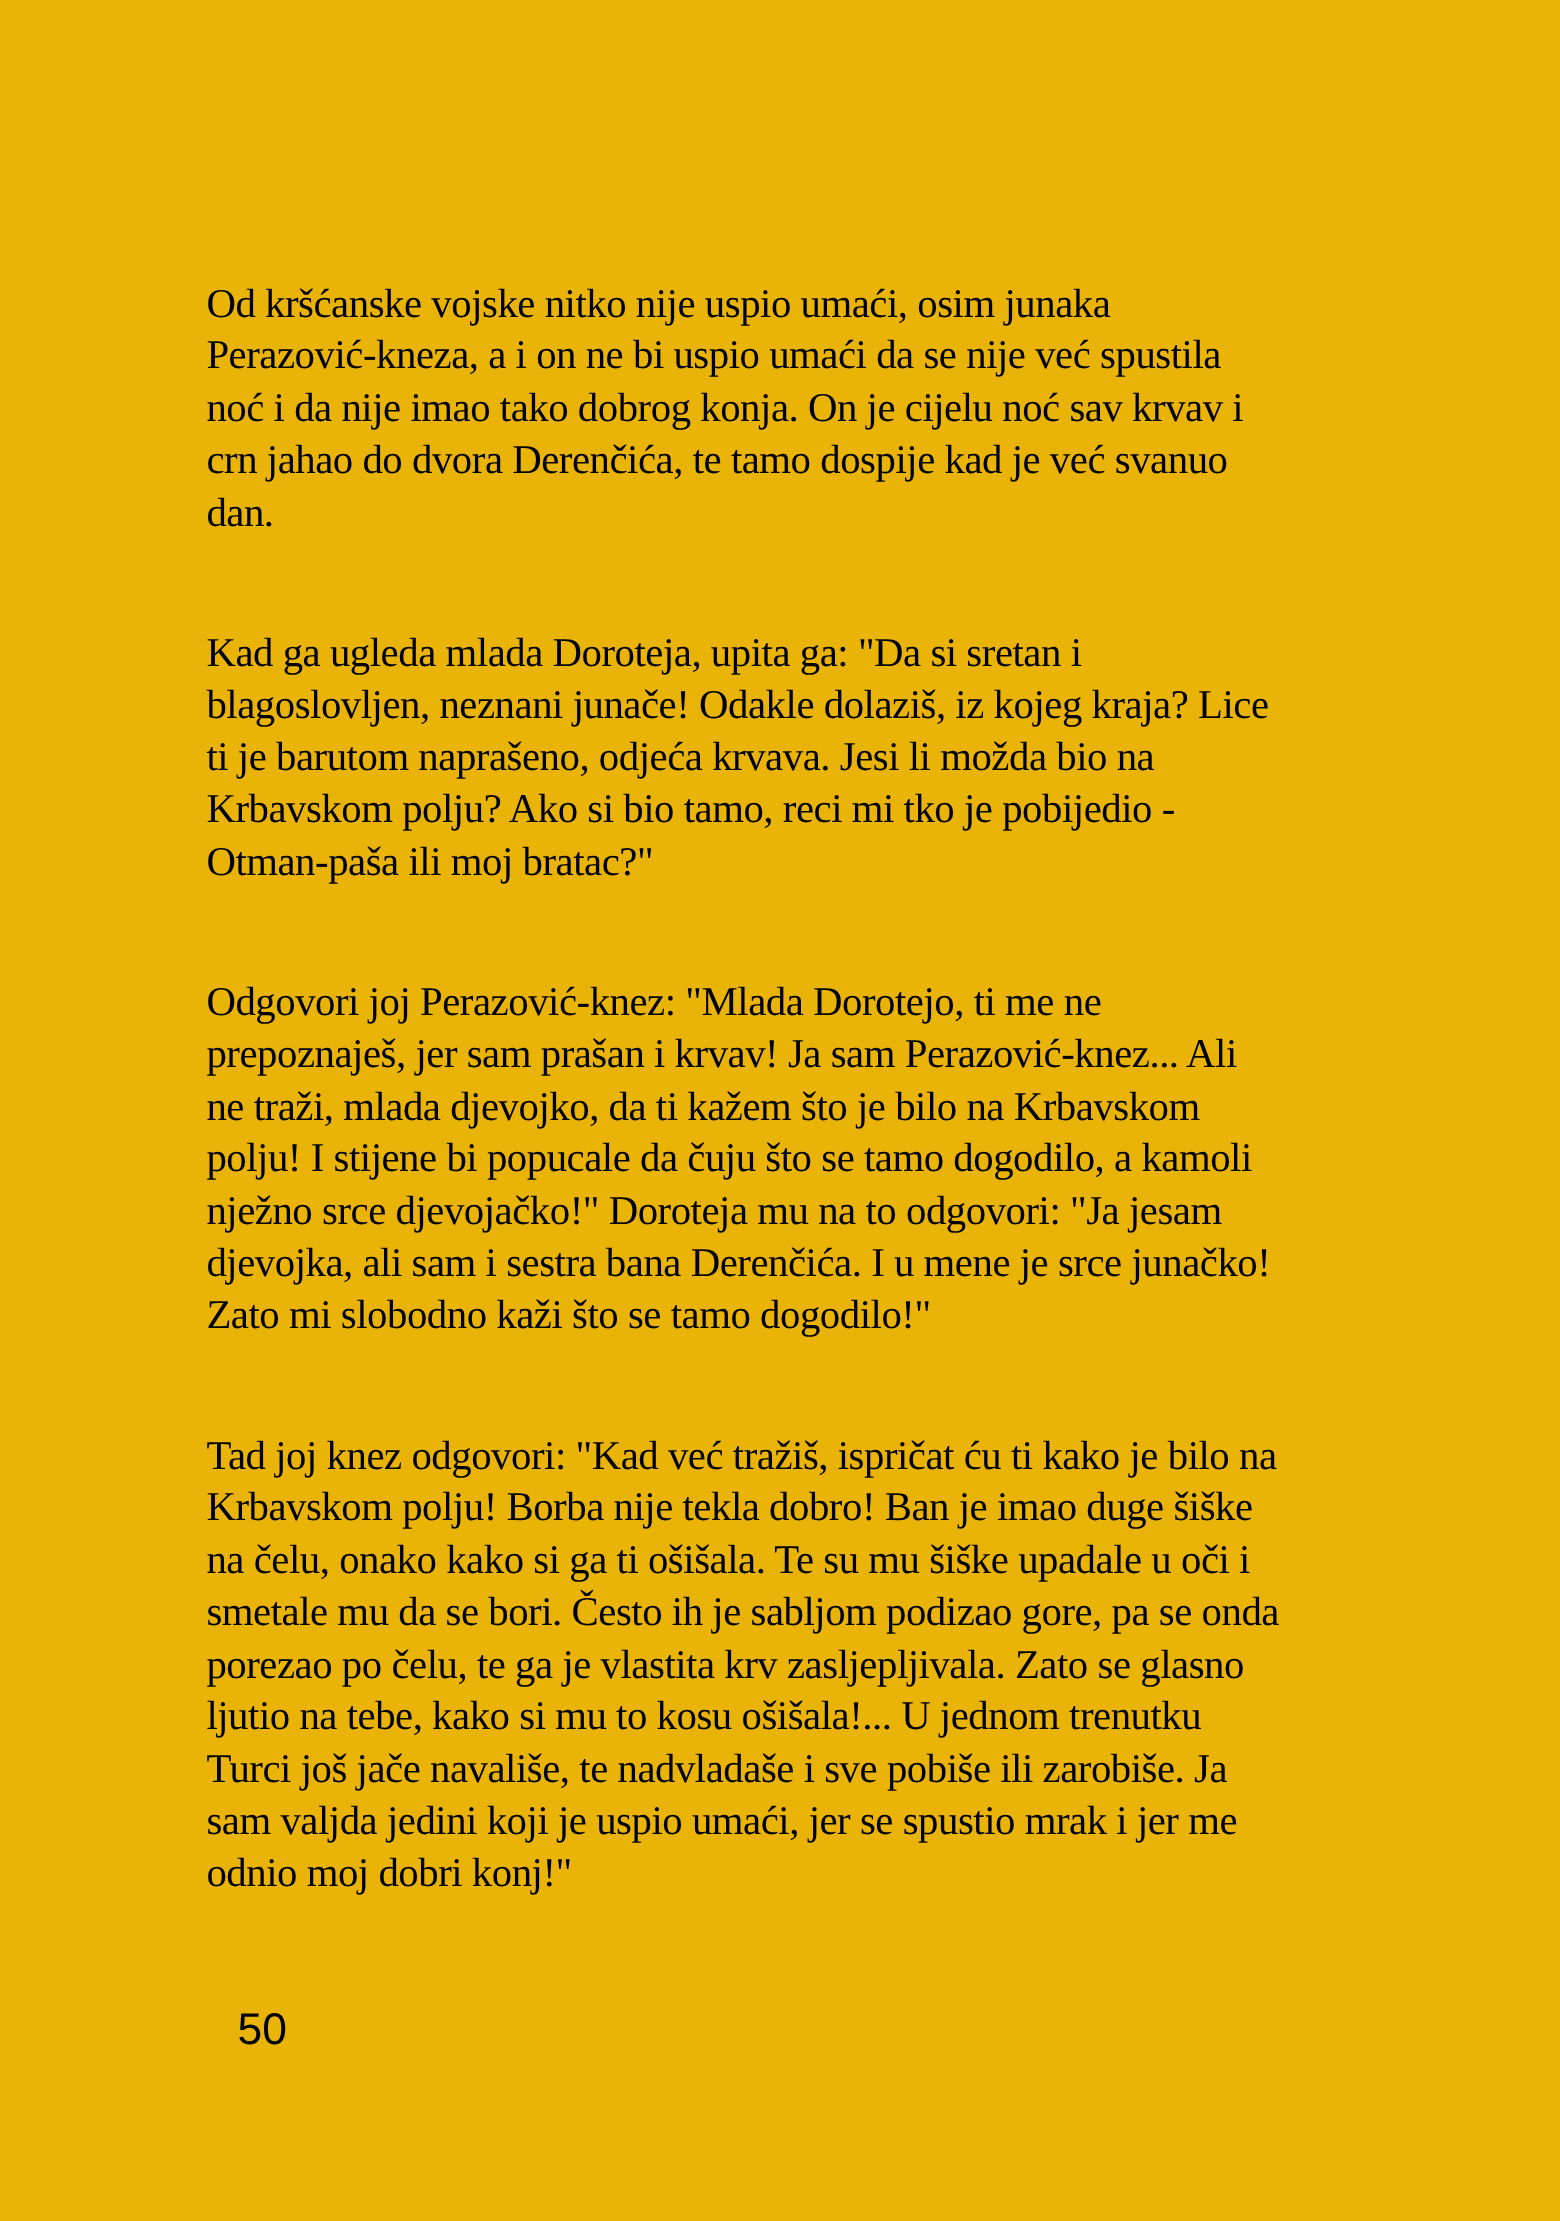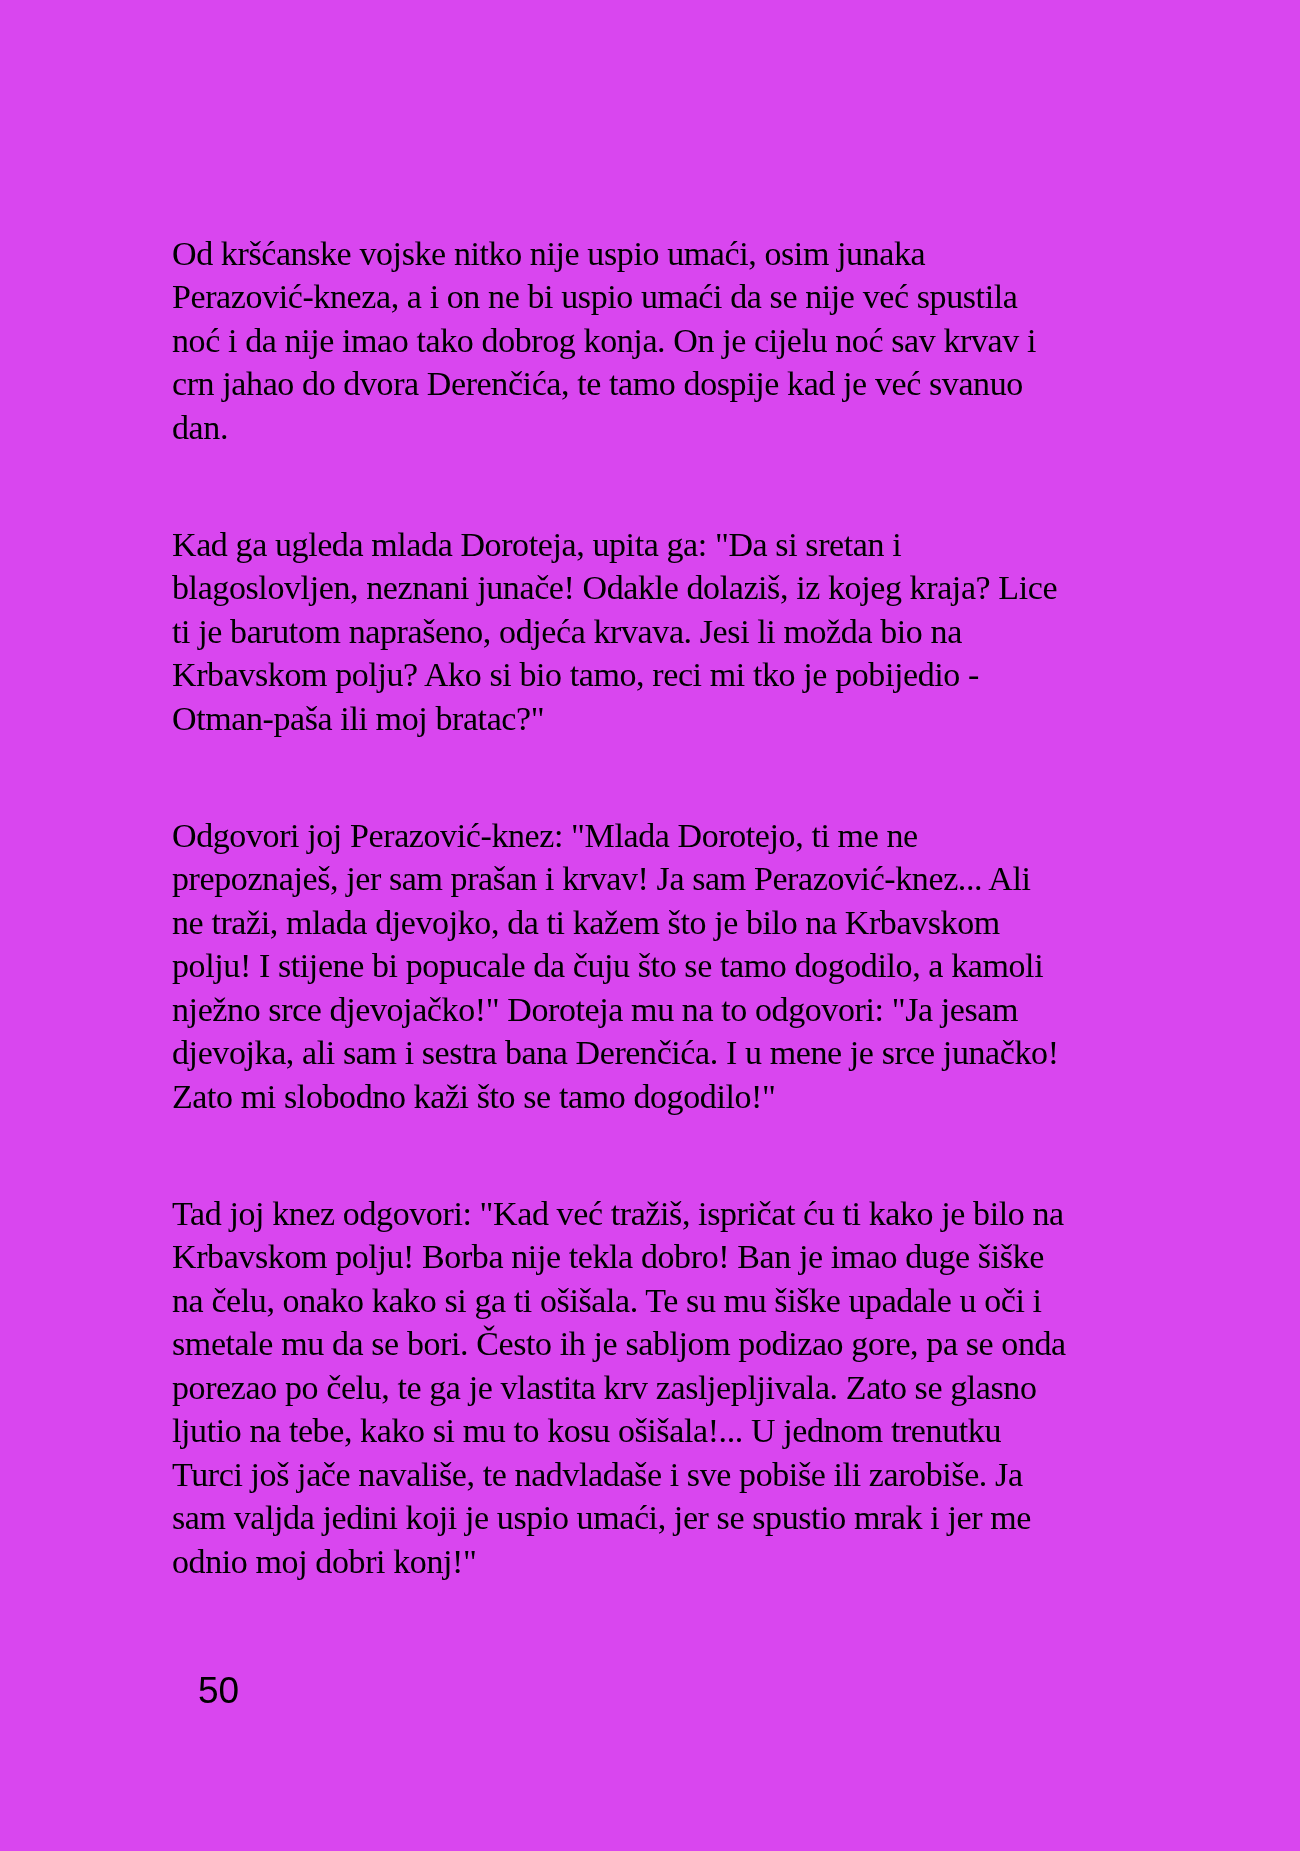--- a/index.html
+++ b/index.html
@@ -9,21 +9,21 @@
   body {
     width: 1300px;
     height: 1851px;
     background: #ffffff;
     position: relative;
     overflow: hidden;
   }
   .page {
     position: absolute;
     inset: 0;
-    background: #d946ef;
+    background: #eab308;
     padding-left: 21px;
   }
   .text-block {
     position: absolute;
     left: 172px;
     top: 188px;
     width: 1105px;
     color: #000000;
     font-family: "Liberation Serif", "DejaVu Serif", serif;
     font-size: 34px;

